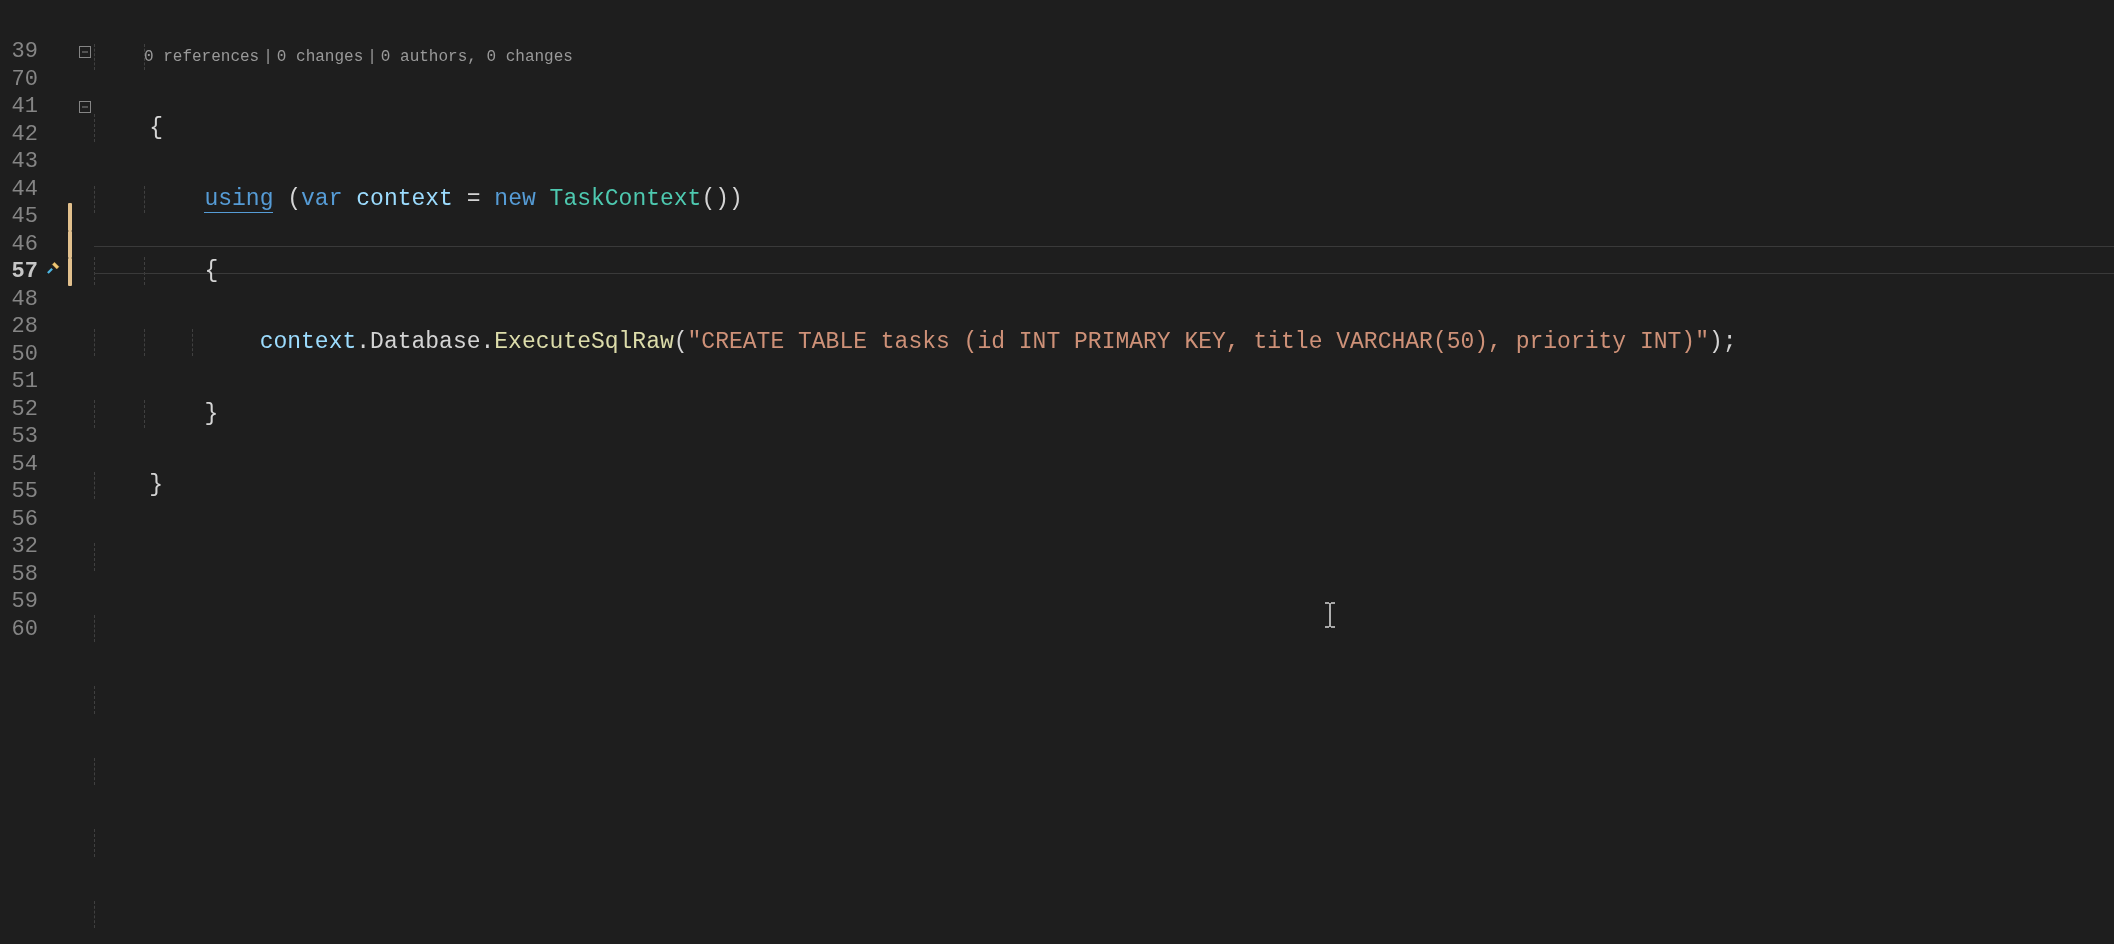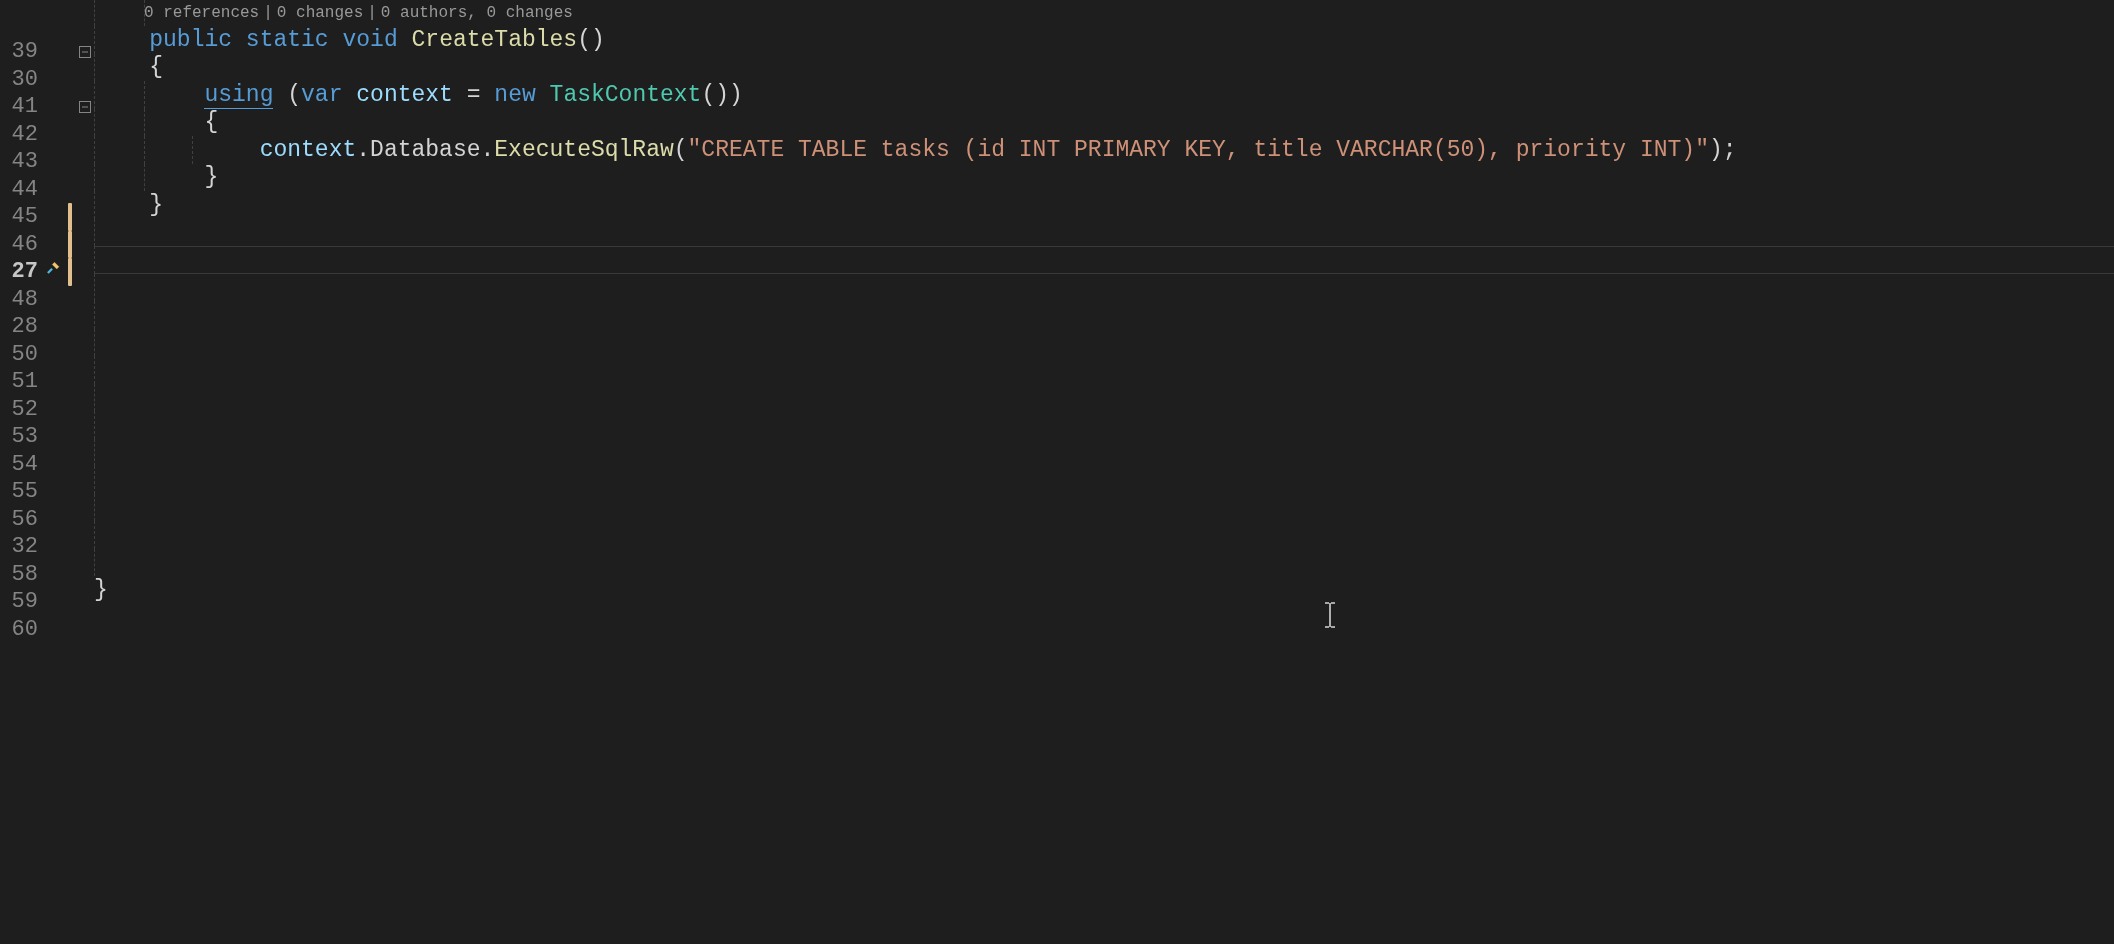--- a/index.html
+++ b/index.html
@@ -99,20 +99,21 @@
     flex:1;
     position:relative;
     overflow:hidden;
   }
   .code-line{
     height:27.5px;
     display:flex;
     align-items:center;
     position:relative;
     white-space:pre;
+    margin-top:44px;
   }
   .code-line .indent-guides{
     position:absolute;left:0;top:0;bottom:0;
     display:flex;
   }
   .guide{
     width:1px;
     border-left:1px dashed var(--guide);
     position:absolute;
     top:0;bottom:0;
@@ -170,21 +171,21 @@
       </div>
       <div class="gutter-row">
         <div class="lnum">39</div>
         <div class="icon-slot"></div>
         <div class="mod-bar-slot"></div>
         <div class="fold-slot">
           <div class="fold-box"></div>
         </div>
       </div>
       <div class="gutter-row">
-        <div class="lnum">30</div>
+        <div class="lnum">70</div>
         <div class="icon-slot"></div>
         <div class="mod-bar-slot"></div>
         <div class="fold-slot"></div>
       </div>
       <div class="gutter-row">
         <div class="lnum">41</div>
         <div class="icon-slot"></div>
         <div class="mod-bar-slot"></div>
         <div class="fold-slot">
           <div class="fold-box"></div>
@@ -218,21 +219,21 @@
       </div>
       <div class="gutter-row">
         <div class="lnum">46</div>
         <div class="icon-slot"></div>
         <div class="mod-bar-slot">
           <div class="mod-bar"></div>
         </div>
         <div class="fold-slot"></div>
       </div>
       <div class="gutter-row active">
-        <div class="lnum">27</div>
+        <div class="lnum">57</div>
         <div class="icon-slot">
           <span class="screwdriver-icon"><svg viewBox="0 0 24 24">
               <path d="M14 3 L20 9 L17 12 L11 6 Z" fill="#f0c674" stroke="#c9a84d" stroke-width="0.5"></path>
               <rect x="4" y="13" width="8" height="3" transform="rotate(-45 8 14.5)" fill="#4db6e2"></rect>
             </svg></span>
         </div>
         <div class="mod-bar-slot">
           <div class="mod-bar"></div>
         </div>
         <div class="fold-slot"></div>
@@ -326,26 +327,20 @@
         <div class="guide" style="left:0px;"></div>
         <div class="guide" style="left:50px;"></div>
       </div>
       <span>0 references</span>
       <span>|</span>
       <span>0 changes</span>
       <span>|</span>
       <span>0 authors, 0 changes</span>
     </div>
 
-    <div class="code-line">
-      <div class="indent-guides">
-        <div class="guide" style="left:0px;"></div>
-      </div>
-      <span class="code-content"><span class="pun">    </span><span class="kw">public</span><span> </span><span class="kw">static</span><span> </span><span class="kw">void</span><span> </span><span class="mth">CreateTables</span><span class="pun">(</span><span class="pun">)</span></span>
-    </div>
 
     <div class="code-line">
       <div class="indent-guides"><div class="guide" style="left:0px;"></div></div>
       <span class="code-content"><span>    </span><span class="pun">{</span></span>
     </div>
 
     <div class="code-line">
       <div class="indent-guides"><div class="guide" style="left:0px;"></div><div class="guide" style="left:50px;"></div></div>
       <span class="code-content"><span>        </span><span class="kw und">using</span><span> </span><span class="pun">(</span><span class="kw">var</span><span> </span><span class="vr">context</span><span> </span><span class="pun">=</span><span> </span><span class="kw">new</span><span> </span><span class="cls">TaskContext</span><span class="pun">()</span><span class="pun">)</span></span>
     </div>

